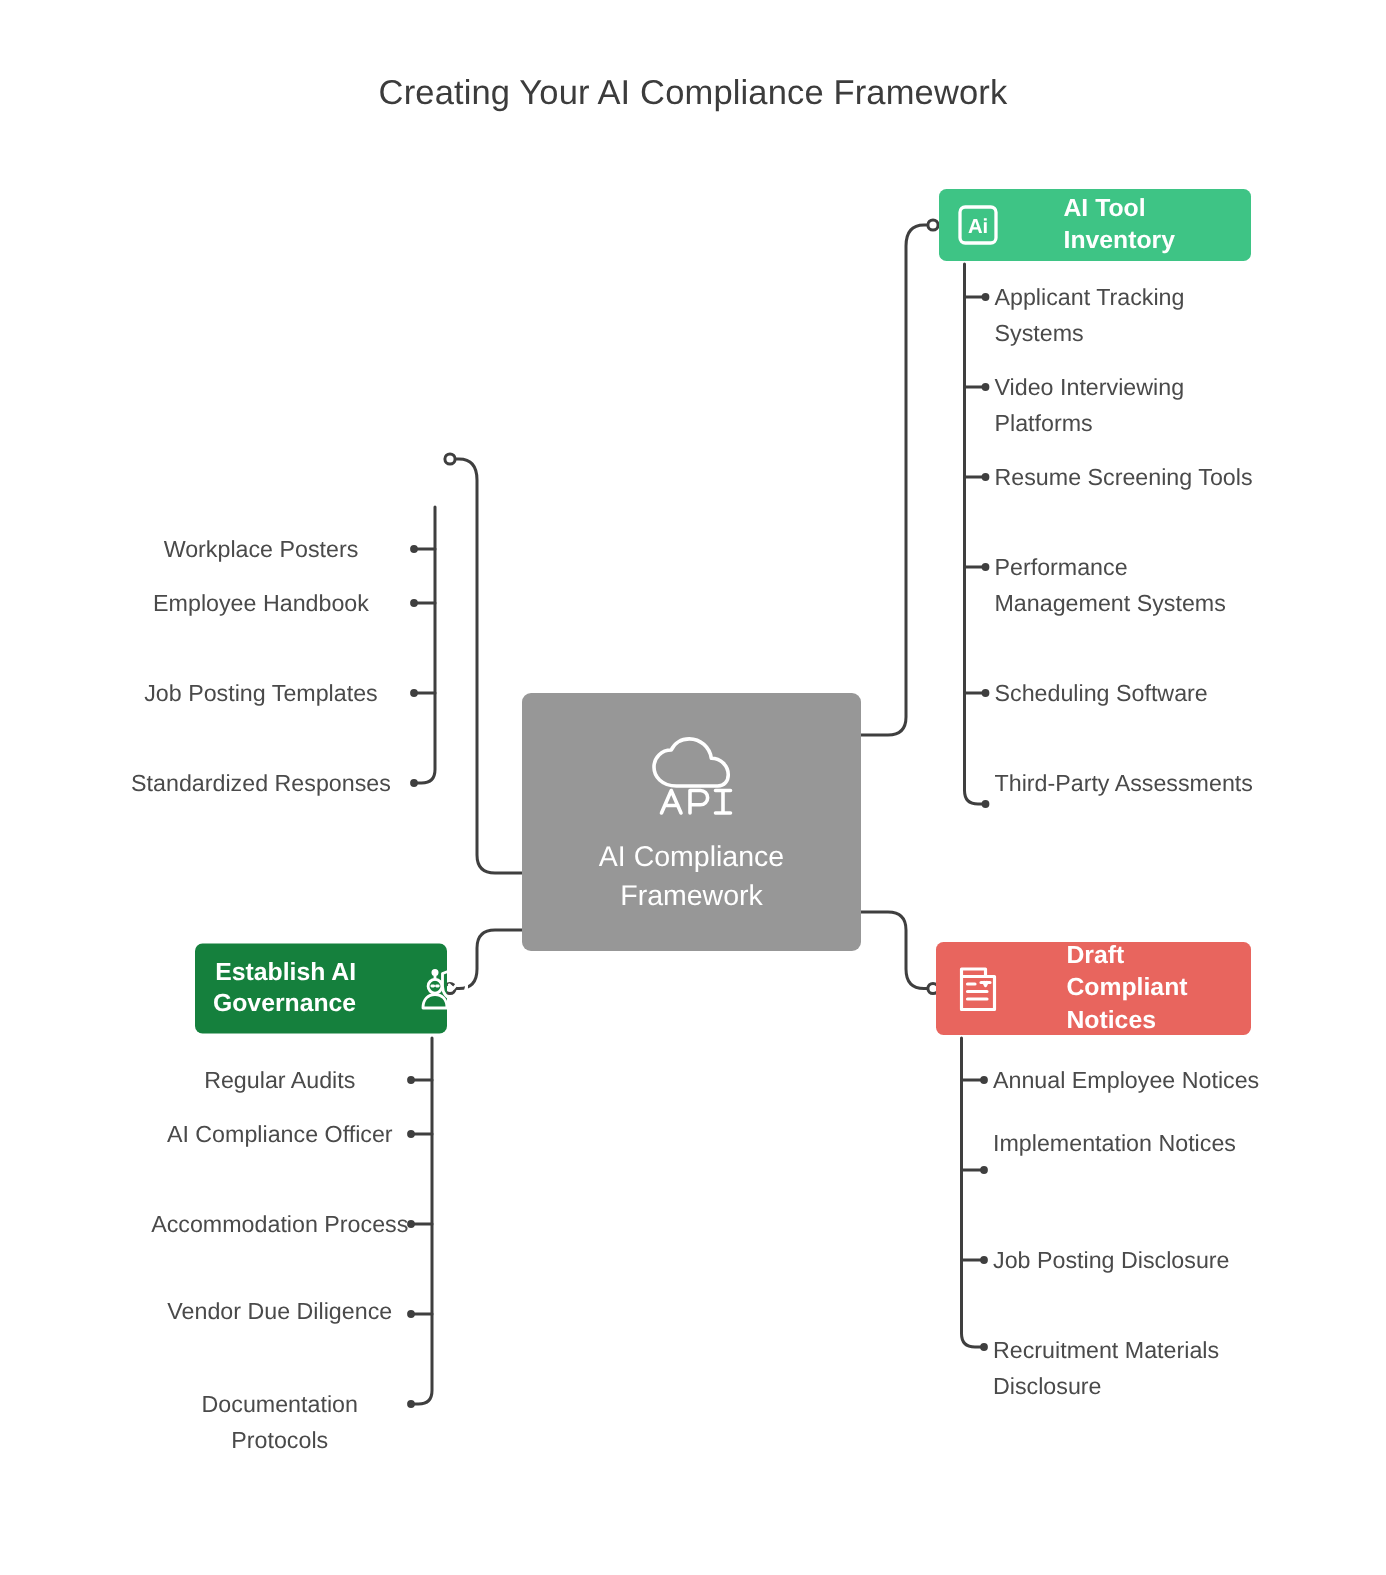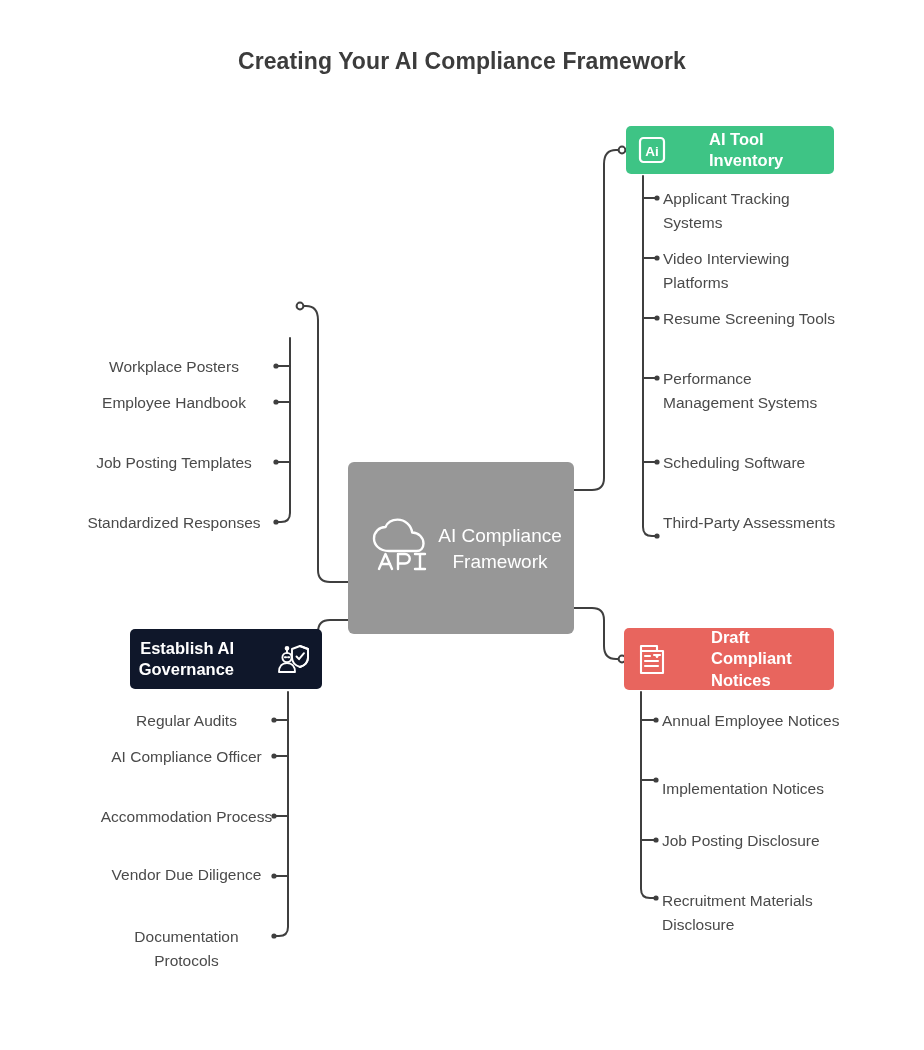--- a/index.html
+++ b/index.html
@@ -28,21 +28,21 @@
     pointer-events: none;
   }
 
   .page-title {
     position: absolute;
     left: 0;
     top: 48px;
     width: 924px;
     text-align: center;
     font-size: 23px;
-    font-weight: bold;
+    font-weight: normal;
     color: #3c3c3c;
     letter-spacing: 0.1px;
   }
 
   
   .pill {
     position: absolute;
     box-sizing: border-box;
     border-radius: 5px;
     display: flex;
@@ -72,38 +72,39 @@
   #node-inventory {
     left: 626px; top: 126px; width: 208px; height: 48px;
     background: #3ec485;
   }
   #node-materials {
     left: 90px; top: 276px; width: 208px; height: 60px;
     background: #28a9d8;
     justify-content: flex-end;
   }
   #node-governance {
-    left: 130px; top: 629px; width: 192px; height: 60px;
-    background: #0f172a;
-    justify-content: flex-end;
+    left: 130px; top: 629px; width: 168px; height: 60px;
+    background: #15803d;
+    justify-content: flex-start;
   }
   #node-notices {
     left: 624px; top: 628px; width: 210px; height: 62px;
     background: #e8655e;
   }
 
   
   #node-center {
     position: absolute;
     left: 348px; top: 462px;
     width: 226px; height: 172px;
     background: #979797;
     border-radius: 6px;
     color: #ffffff;
     display: flex;
+    flex-direction: column;
     align-items: center;
     justify-content: center;
   }
   #node-center .center-icon { margin-bottom: 4px; }
   #node-center .center-label {
     font-size: 19px;
     line-height: 1.35;
     text-align: center;
     white-space: pre-line;
     margin-top: 2px;
@@ -279,18 +280,18 @@
         <path d="M9 14 H14 M9 19 H22 M9 24 H22"></path>
         <path d="M18 13 H24 M20 13 L21 15 L22 13"></path>
       </svg>
     </span>
     <span class="pill-label">Draft Compliant
 Notices</span>
   </div>
 
   <div class="sublist right" id="sub-notices">
     <div class="sub-item" style="top:0px">Annual Employee Notices</div>
-    <div class="sub-item" style="top:68px">Implementation Notices</div>
+    <div class="sub-item" style="top:42px">Implementation Notices</div>
     <div class="sub-item" style="top:120px">Job Posting Disclosure</div>
     <div class="sub-item" style="top:180px">Recruitment Materials Disclosure</div>
   </div>
 
 </div>
 
 </body></html>

